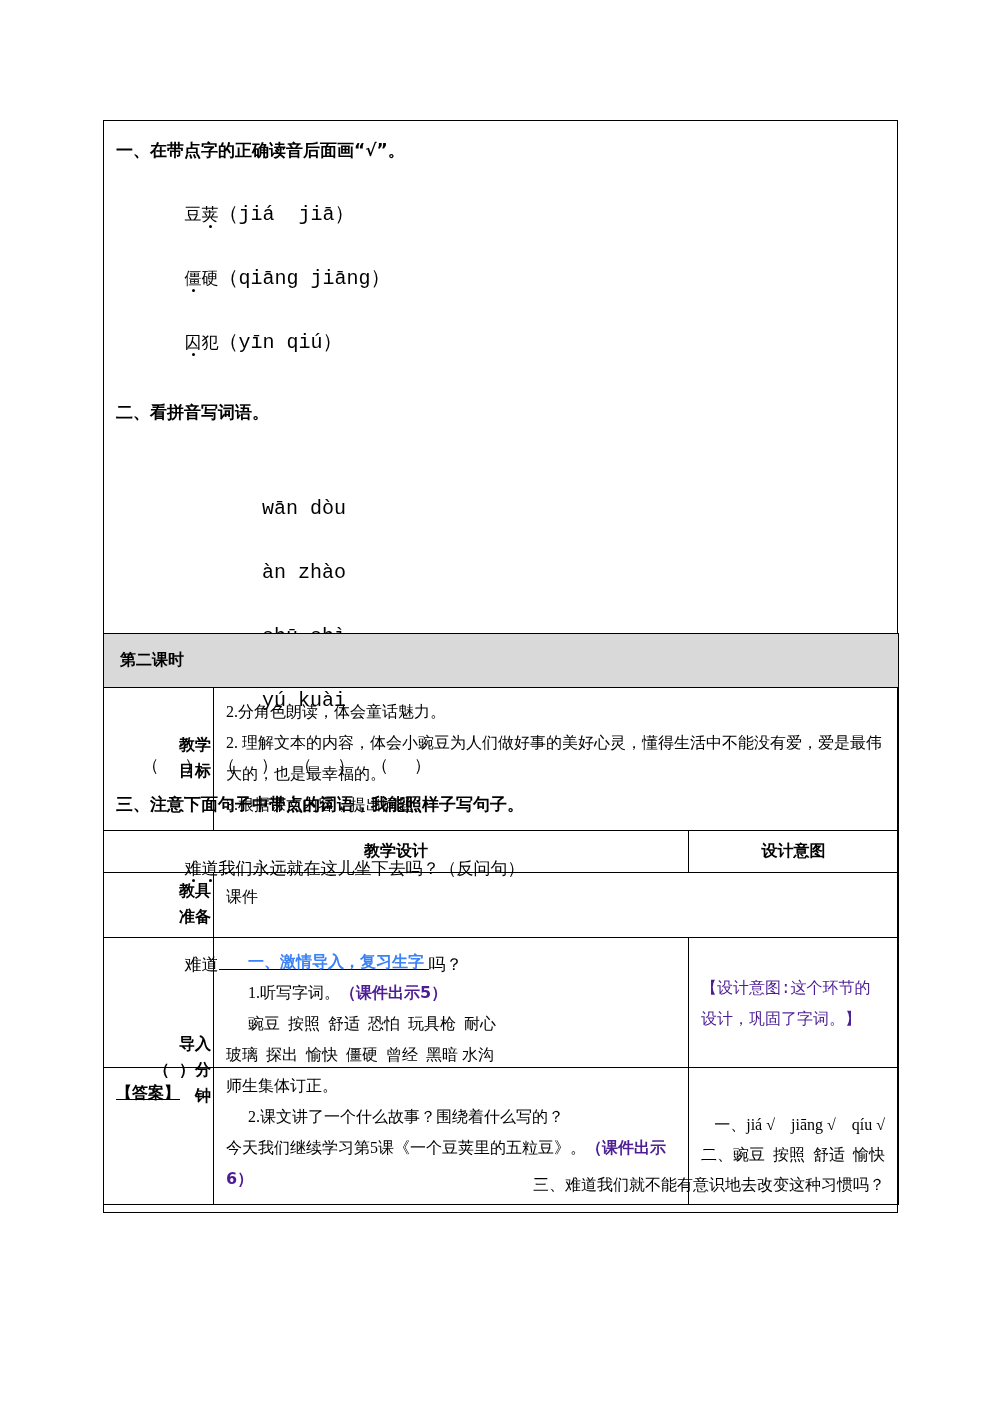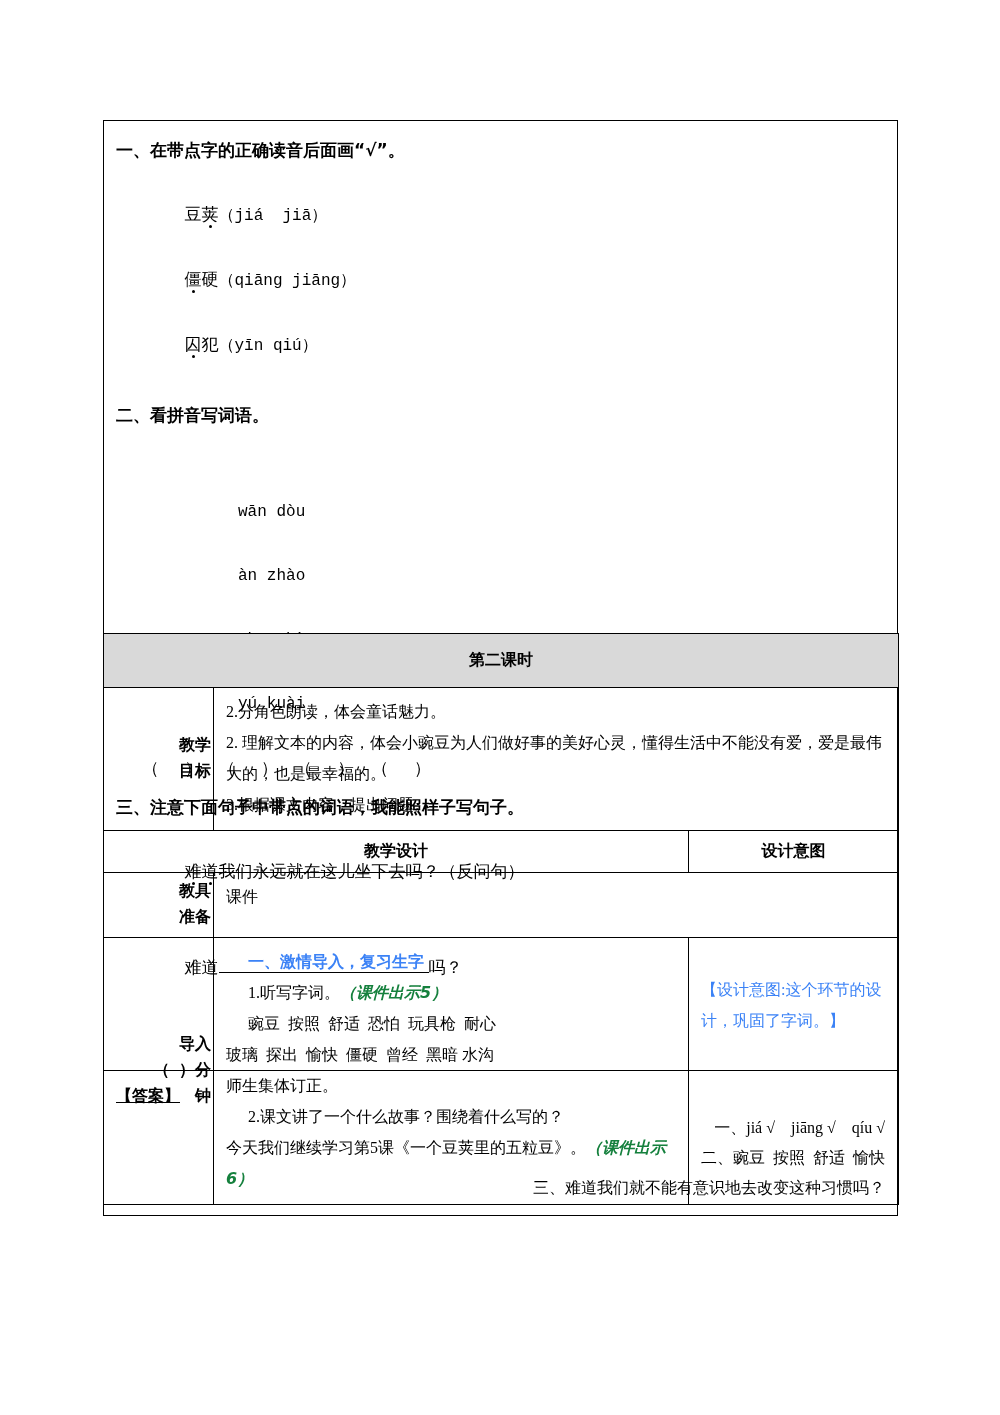--- a/index.html
+++ b/index.html
@@ -50,21 +50,21 @@
     margin: 6px 0 2px 0;
   }
   .q-line {
     font-size: 17px;
     line-height: 32px;
     margin: 0 0 0 26px;
     white-space: pre;
   }
   .pinyin {
     font-family: "Liberation Mono", "DejaVu Sans Mono", monospace;
-    font-size: 16px;
+    font-size: 20px;
   }
   .dotted {
     position: relative;
   }
   .dotted::after {
     content: "";
     position: absolute;
     left: 50%;
     bottom: -4px;
     width: 3px;
@@ -114,25 +114,24 @@
     position: absolute;
     left: 103px;
     top: 633px;
     width: 795px;
   }
   .lesson td {
     font-size: 16px;
   }
   .period-head {
     background: #d9d9d9;
-    text-align: center;
-    font-family: "DejaVu Sans", "Liberation Sans", sans-serif;
-    font-weight: bold;
-    font-size: 17px;
-    padding: 16px 0;
+    font-family: "DejaVu Sans", "Liberation Sans", sans-serif;
+    font-weight: bold;
+    font-size: 17px;
+    padding: 16px 16px;
     vertical-align: middle;
   }
   .label-cell {
     text-align: right;
     vertical-align: middle;
     font-family: Liberation Mono, monospace;
     font-weight: bold;
     font-size: 16px;
     line-height: 26px;
     padding: 6px 2px;
@@ -155,27 +154,27 @@
     font-weight: bold;
     font-size: 17px;
     padding: 10px 0;
   }
   .pink {
     color: #3b82f6;
     font-family: "DejaVu Sans", "Liberation Sans", sans-serif;
     font-weight: bold;
   }
   .blue {
-    color: #15803d;
-    font-family: "DejaVu Sans", "Liberation Sans", sans-serif;
-    font-weight: bold;
-    font-style: italic;
+    color: #4c1d95;
+    font-family: "DejaVu Sans", "Liberation Sans", sans-serif;
+    font-weight: bold;
   }
   .green {
-    color: #3b82f6;
+    color: #4c1d95;
+    font-family: Liberation Mono, monospace;
   }
   .intent-cell {
     padding: 36px 12px 10px 12px;
     line-height: 31px;
     font-size: 16px;
   }
   .intent-cell p {
     margin: 0;
   }
   .words-row {

